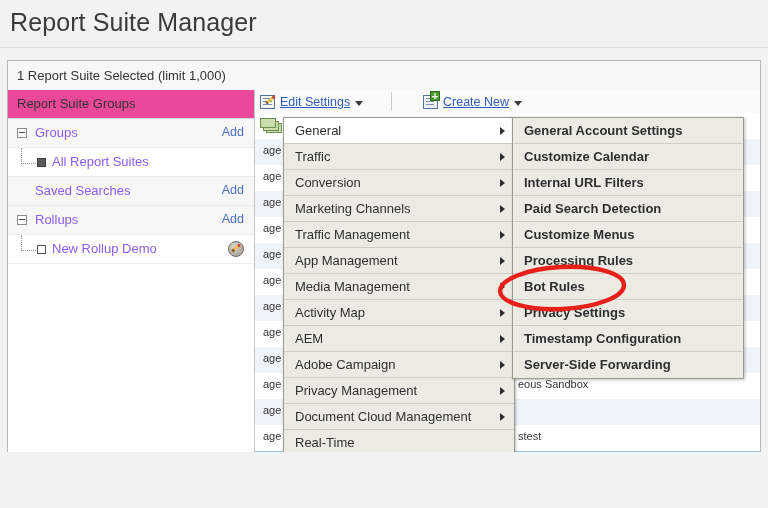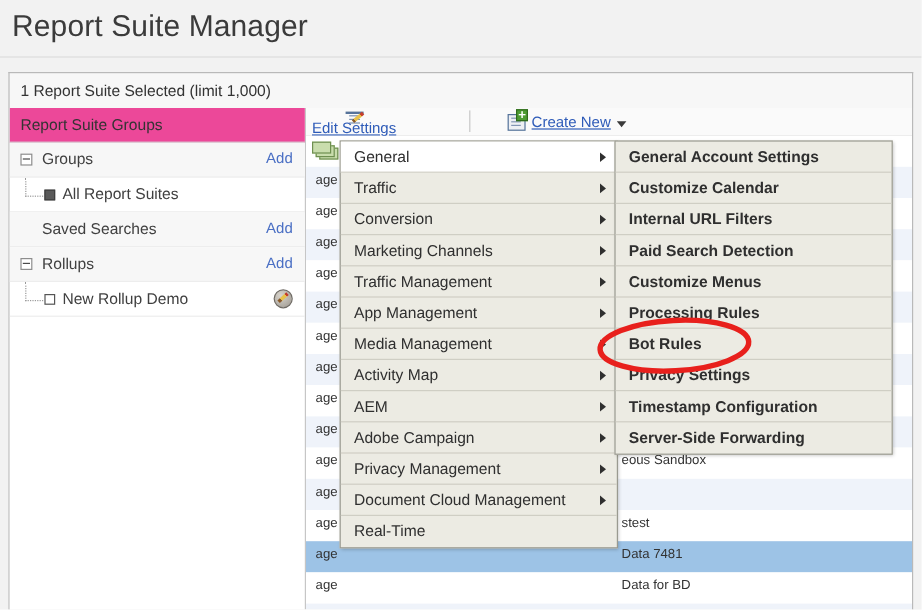--- a/index.html
+++ b/index.html
@@ -13,21 +13,21 @@
     overflow: hidden;
     background: #f2f2f2;
     font-family: "Liberation Sans", sans-serif;
     font-size: 13px;
     color: #2b2b2b;
     position: relative;
   }
   .app {
     position: relative;
     width: 768px;
-    height: 508px;
+    height: 452px;
     overflow: hidden;
   }
 
   
   .page-title {
     position: absolute;
     left: 0; top: 0;
     width: 768px;
     height: 48px;
     background: #f2f2f2;
@@ -102,21 +102,21 @@
     position: relative;
     height: 29px;
     box-sizing: border-box;
     border-bottom: 1px solid #ededed;
   }
   .tree-row.shaded { background: #f7f7f7; }
   .tree-row .lbl {
     position: absolute;
     top: 6px;
     font-size: 13px;
-    color: #404040;
+    color: #8b5cf6;
   }
   .tree-row .addlink {
     position: absolute;
     right: 10px; top: 6px;
     font-size: 12.5px;
     color: #4a6fc4;
     cursor: pointer;
   }
   .expander {
     position: absolute;
@@ -410,21 +410,21 @@
         <span class="dotelbow"></span>
         <span class="sq-empty"></span>
         <span class="lbl" style="left:44px;">New Rollup Demo</span>
         <span class="rollup-edit-icon"></span>
       </div>
     </div>
 
     <div class="content">
 
       <div class="toolbar">
-        <div class="tb-item" style="left:5px;flex-direction:column;">
+        <div class="tb-item" style="left:5px;">
           <span class="icon-doc-pencil"></span>
           <span class="tb-label">Edit Settings</span>
           <span class="tb-caret"></span>
         </div>
         <span class="tb-sep" style="left:136px;"></span>
         <div class="tb-item" style="left:148px;padding-left:20px;">
           <span class="icon-doc-plus"></span>
           <span class="tb-label">Create New</span>
           <span class="tb-caret"></span>
         </div>

